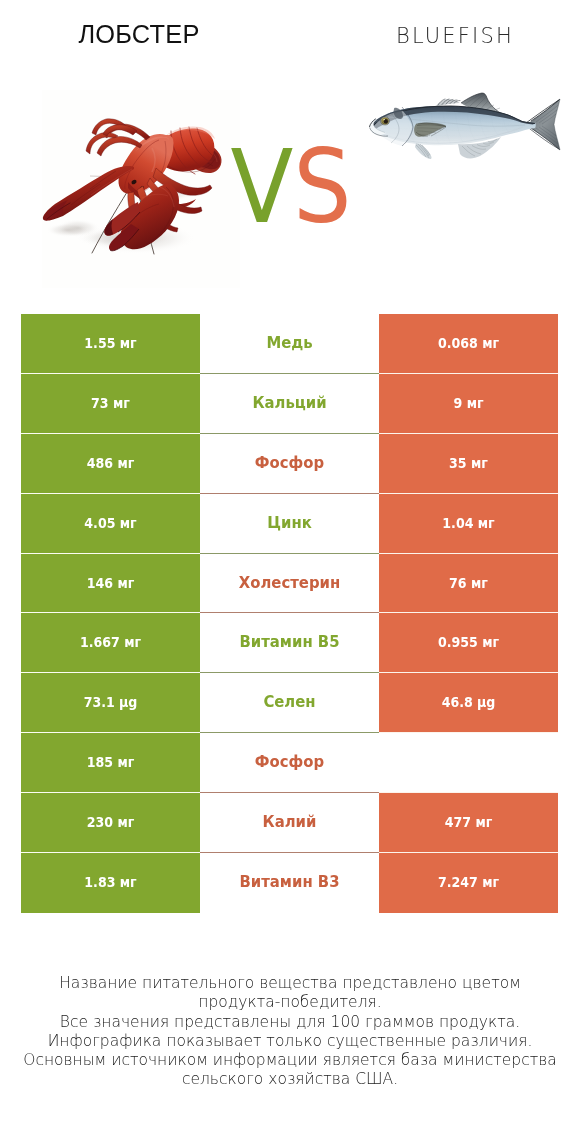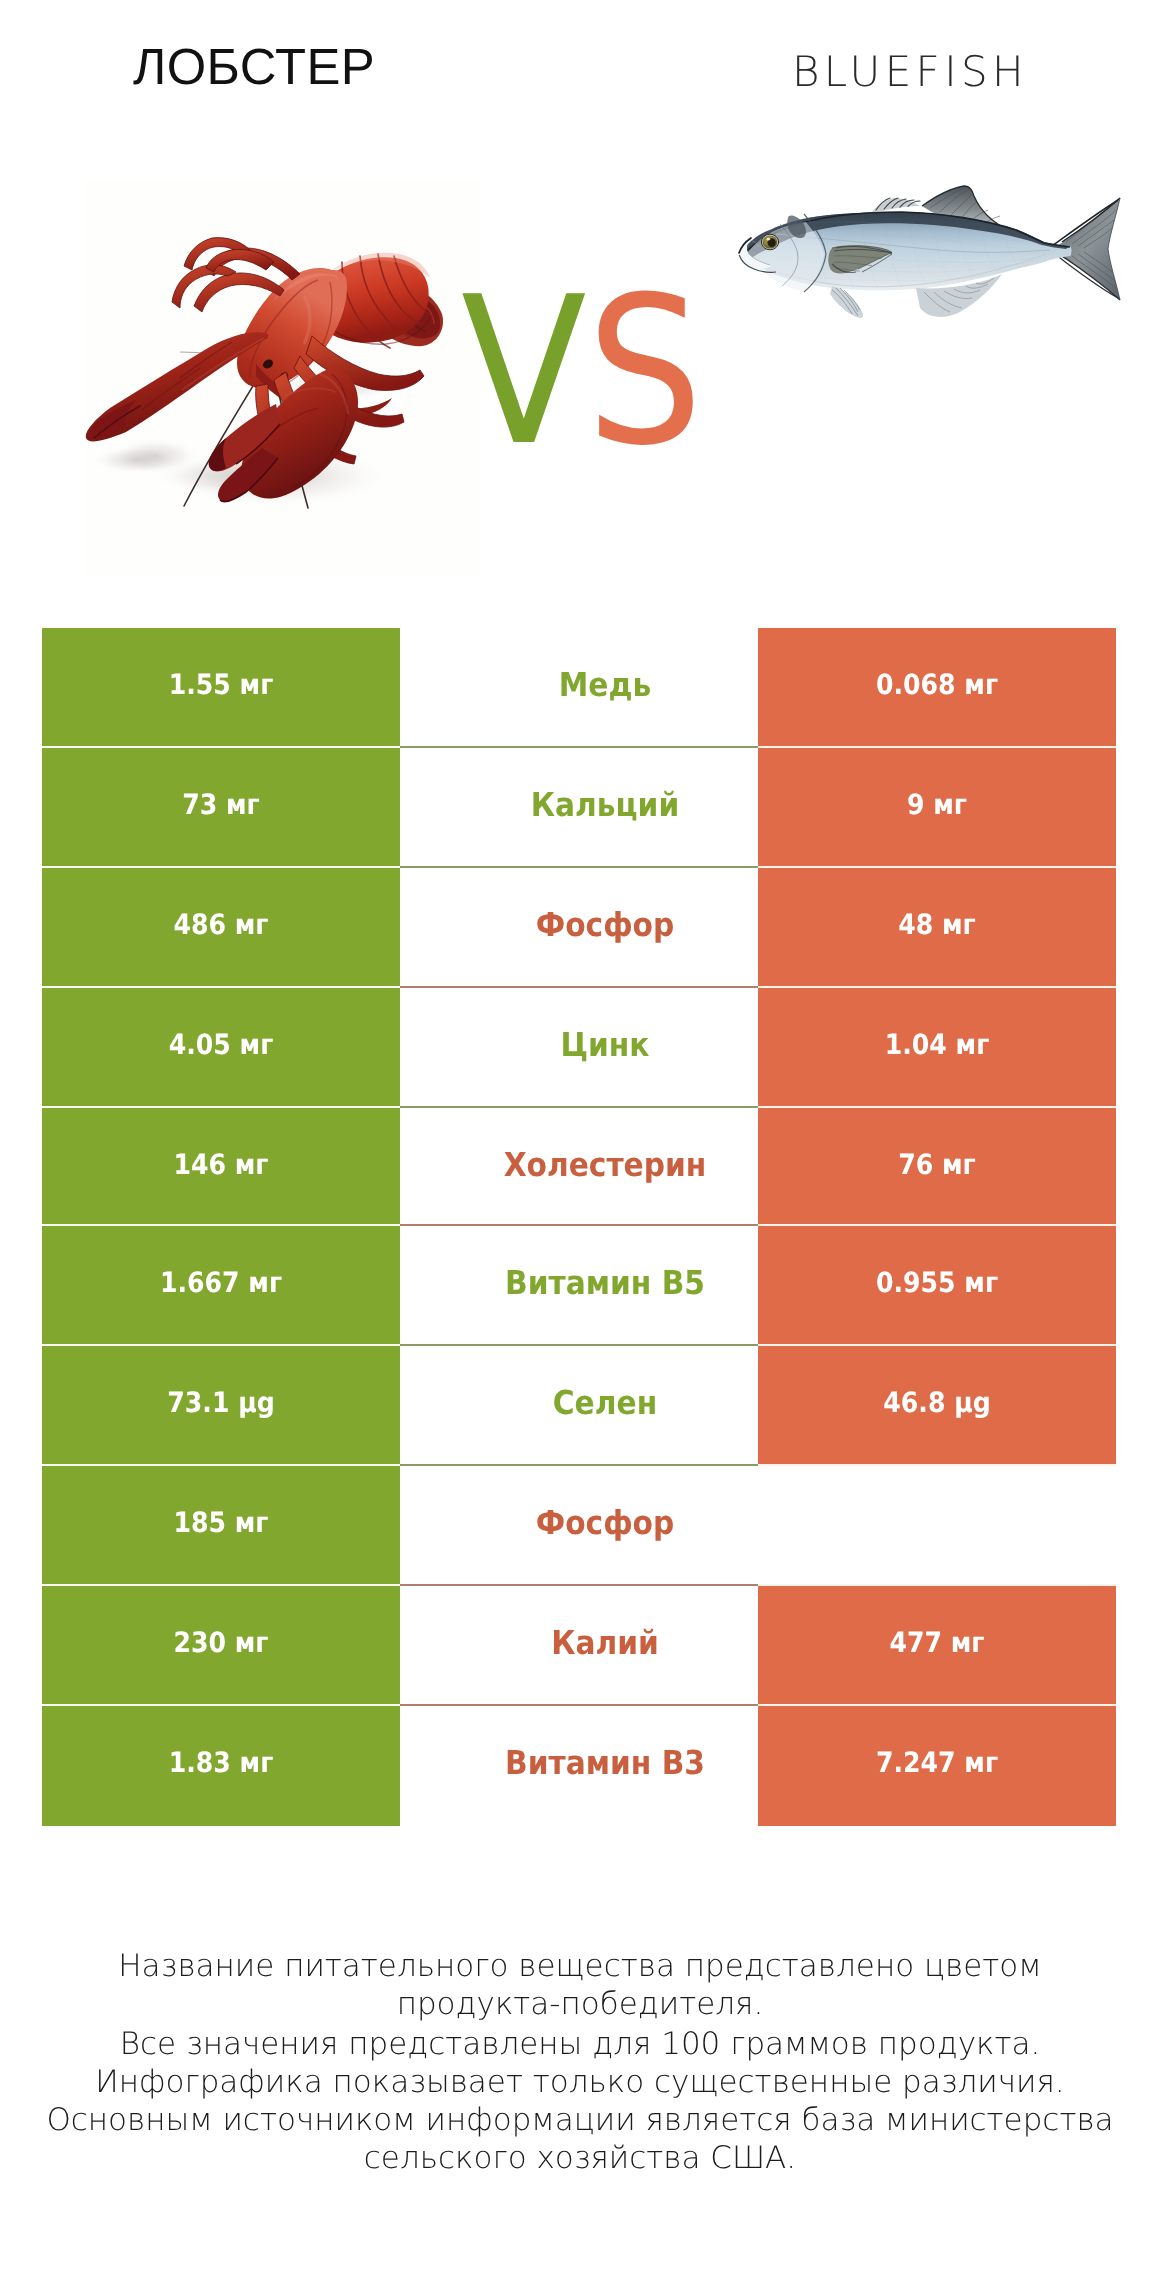--- a/index.html
+++ b/index.html
@@ -1,33 +1,33 @@
 <!DOCTYPE html>
 <html><head>
 <meta charset="utf-8">
 <style>
   html,body{margin:0;padding:0;}
   body{width:580px;height:1144px;background:#fff;font-family:"Liberation Sans",sans-serif;-webkit-font-smoothing:antialiased;}
   .page{position:relative;width:580px;height:1144px;overflow:hidden;background:#fff;}
   .titles{position:absolute;top:0;left:0;width:580px;height:70px;}
-  .title-left{position:absolute;left:0;top:21px;width:254px;text-align:center;font-size:25.4px;line-height:26px;color:#111;letter-spacing:0.2px;}
+  .title-left{position:absolute;left:0;top:21px;width:254px;text-align:center;font-size:25.4px;line-height:26px;color:#111;letter-spacing:0.2px;padding-left:12px;}
   .title-right{position:absolute;left:329px;top:23px;width:252px;text-align:center;font-size:21px;line-height:26px;color:#2a2a2a;font-weight:300;letter-spacing:2.2px;text-transform:uppercase;font-family:"DejaVu Sans Light","DejaVu Sans",sans-serif;}
   .hero{position:absolute;top:0;left:0;width:580px;height:300px;}
   .photo-bg-left{position:absolute;left:42px;top:90px;width:198px;height:198px;background:#fefefd;}
   .lob-svg{position:absolute;left:30px;top:110px;}
   .fish-svg{position:absolute;left:363px;top:86px;}
   .vs{position:absolute;left:1px;top:137px;width:580px;text-align:center;font-size:102px;line-height:100px;font-weight:400;font-family:"DejaVu Sans Condensed","DejaVu Sans",sans-serif;}
   .vs .v{color:#78a12c;}
   .vs .s{color:#e36f4c;}
   .cmp{position:absolute;left:21px;top:314px;width:537px;height:599px;}
   .crow{position:relative;height:59.9px;width:537px;}
   .cell{position:absolute;top:0;height:59.9px;width:179px;display:flex;align-items:center;justify-content:center;
         font-size:14px;font-weight:bold;font-family:"DejaVu Sans Condensed","DejaVu Sans",sans-serif;line-height:14px;padding-bottom:2px;box-sizing:border-box;}
   .cell.l{left:0;background:#82A72F;color:#fff;}
-  .cell.m{left:179px;background:#fff;font-size:16.5px;margin-left:13px;}
+  .cell.m{left:179px;background:#fff;font-size:16.5px;}
   .cell.r{left:358px;background:#E06B48;color:#fff;}
   .sep{position:absolute;left:179px;width:179px;height:1px;bottom:0;}
   .sepl{position:absolute;left:0;width:179px;height:1px;bottom:0;background:#fbfdf2;}
   .sepr{position:absolute;left:358px;width:179px;height:1px;bottom:0;background:#fdf4ec;}
   .footer{position:absolute;left:0;top:974px;width:580px;text-align:center;font-size:15.5px;color:#1c1c1c;line-height:19.3px;font-family:"DejaVu Sans",sans-serif;font-weight:300;}
 </style>
 </head>
 <body>
 
 <div class="page">
@@ -319,21 +319,21 @@
         <div class="cell l">73 мг</div>
         <div class="cell m" style="color: rgb(130, 167, 47);">Кальций</div>
         <div class="cell r">9 мг</div>
         <div class="sep" style="background: rgb(140, 154, 104);"></div>
         <div class="sepl"></div>
         <div class="sepr"></div>
       </div>
       <div class="crow">
         <div class="cell l">486 мг</div>
         <div class="cell m" style="color: rgb(200, 96, 63);">Фосфор</div>
-        <div class="cell r">48 мг</div>
+        <div class="cell r">35 мг</div>
         <div class="sep" style="background: rgb(176, 128, 111);"></div>
         <div class="sepl"></div>
         <div class="sepr"></div>
       </div>
       <div class="crow">
         <div class="cell l">4.05 мг</div>
         <div class="cell m" style="color: rgb(130, 167, 47);">Цинк</div>
         <div class="cell r">1.04 мг</div>
         <div class="sep" style="background: rgb(140, 154, 104);"></div>
         <div class="sepl"></div>

